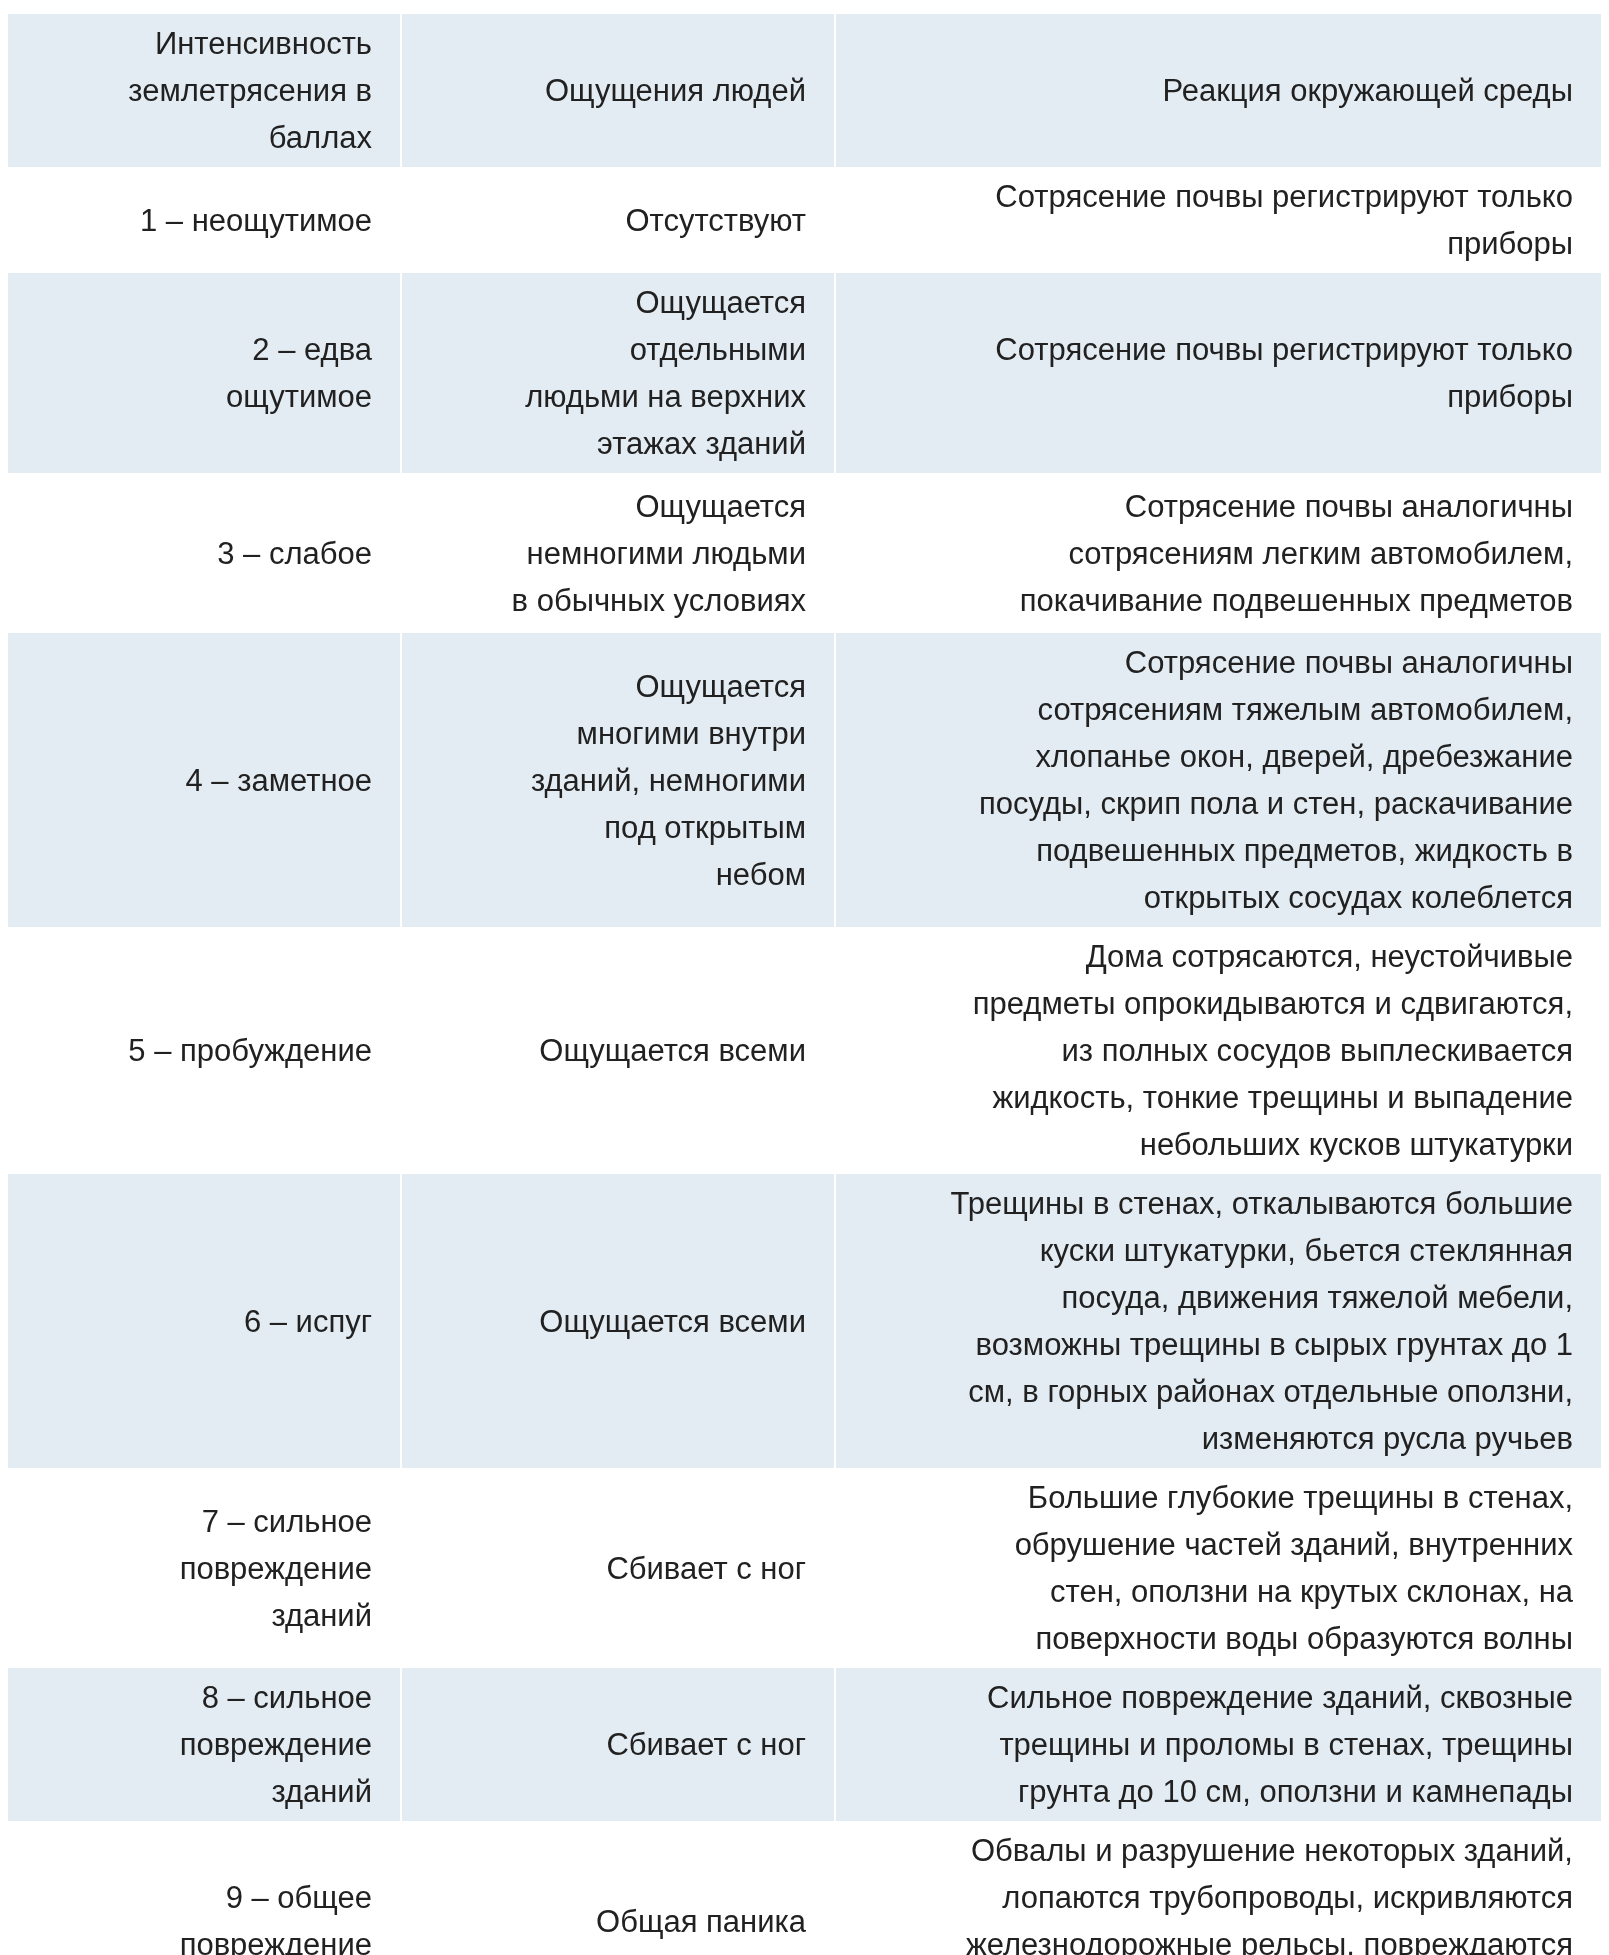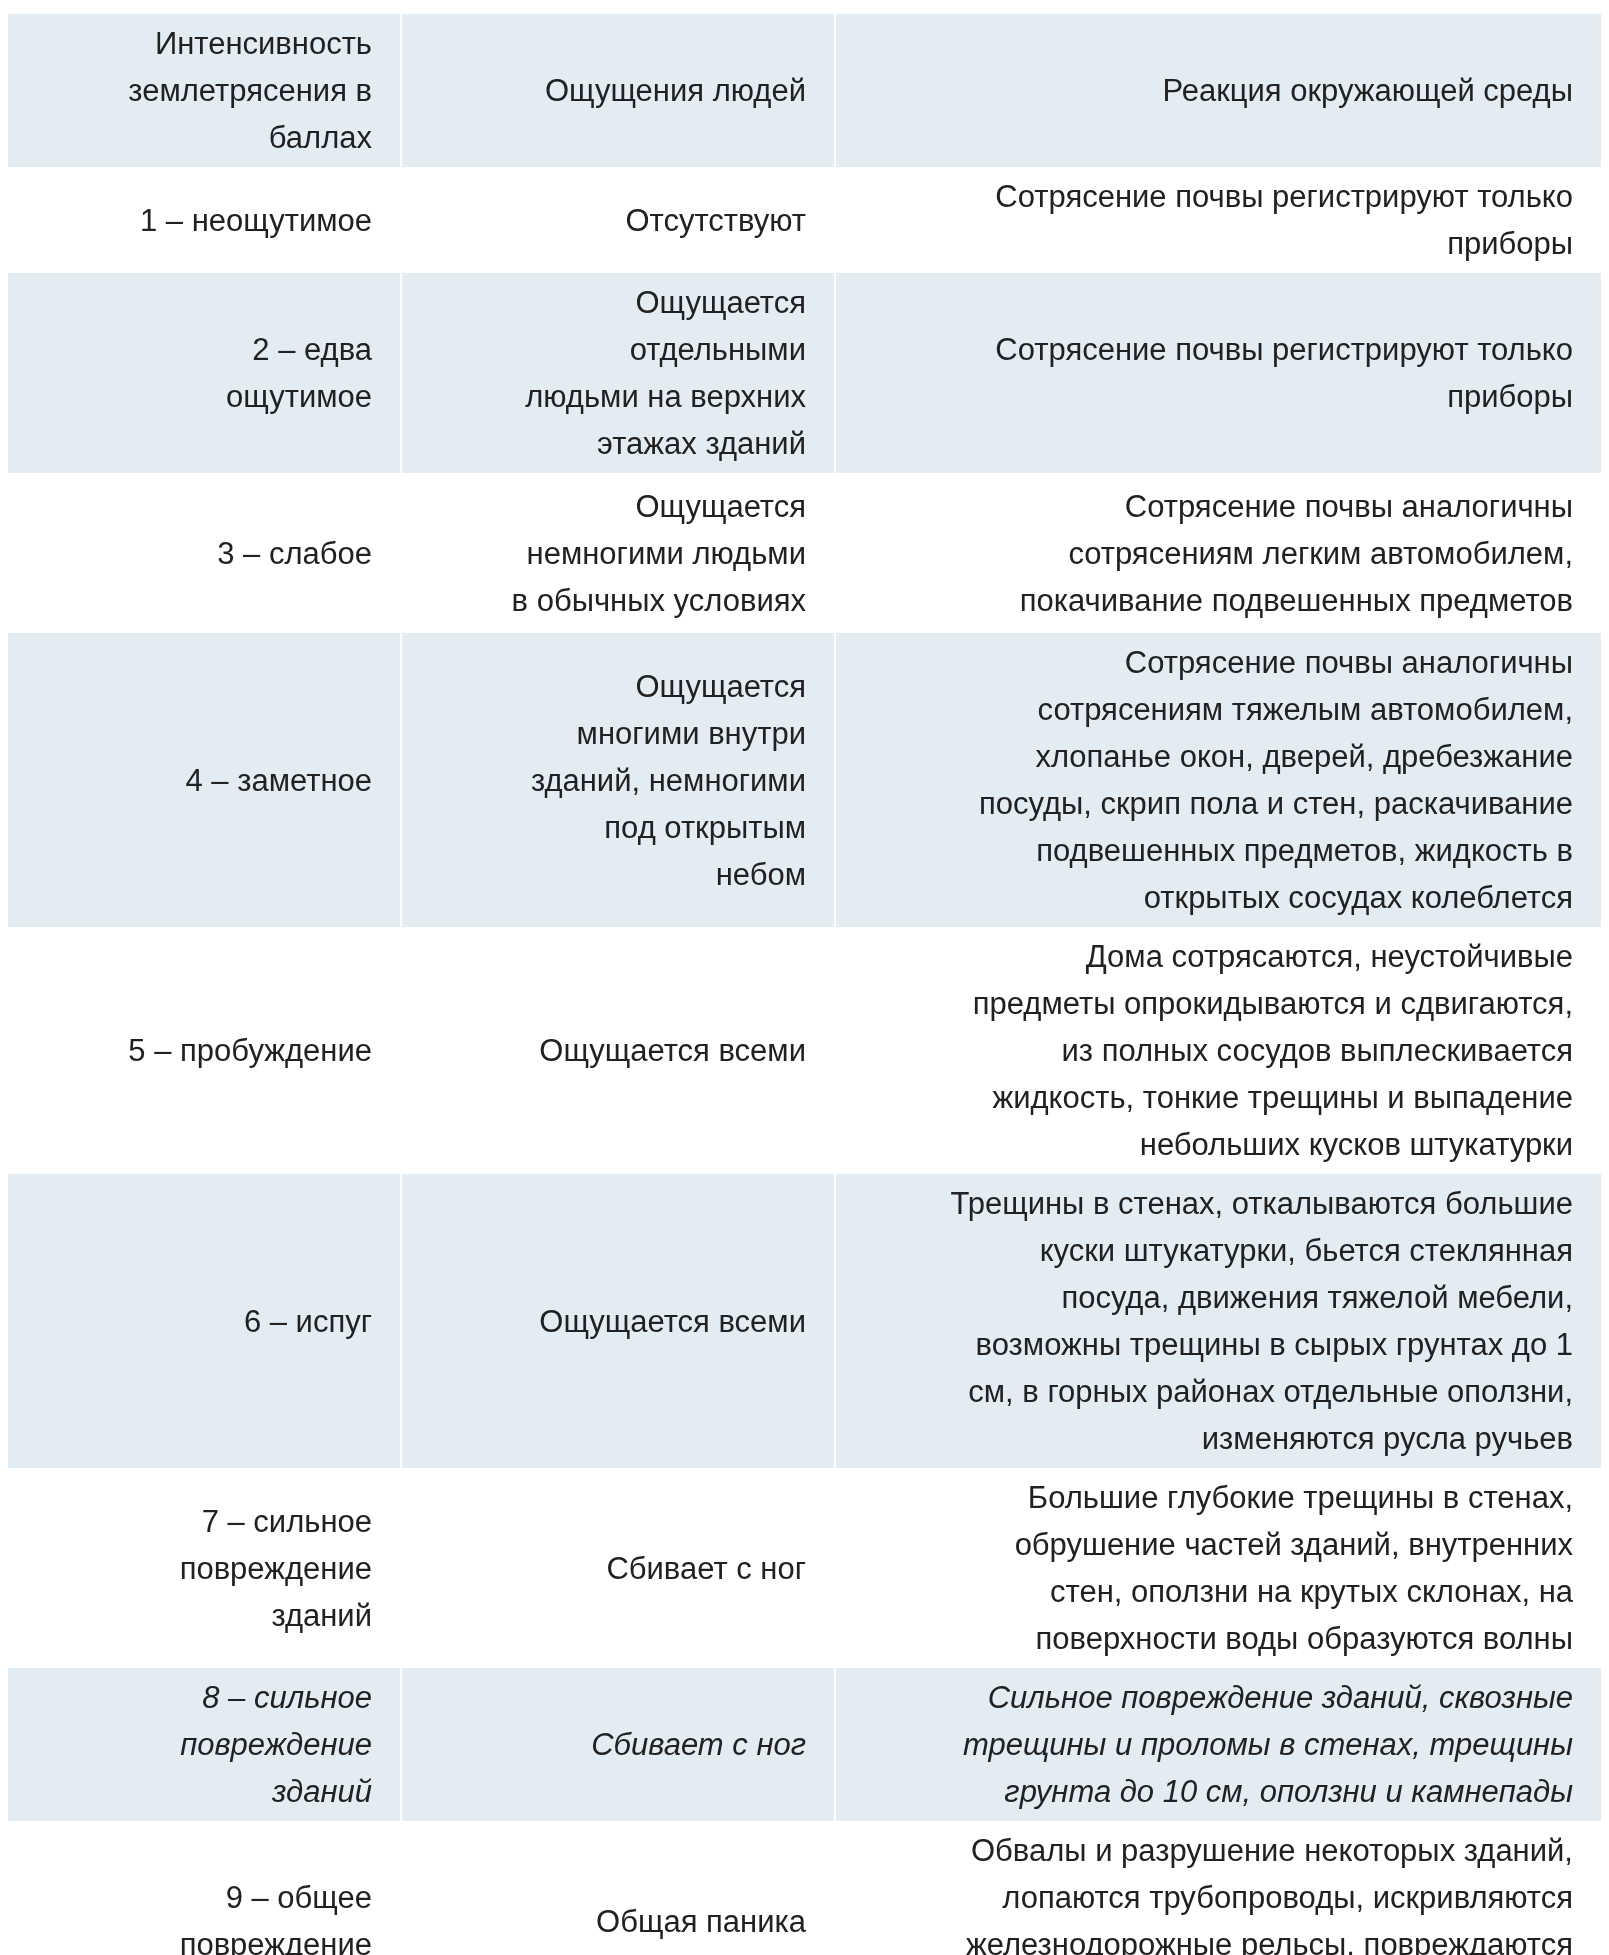--- a/index.html
+++ b/index.html
@@ -115,21 +115,21 @@
         <tr style="height: 194px;">
           <td class="c0">7 – сильное
 повреждение
 зданий</td>
           <td class="c1">Сбивает с ног</td>
           <td class="c2">Большие глубокие трещины в стенах,
 обрушение частей зданий, внутренних
 стен, оползни на крутых склонах, на
 поверхности воды образуются волны</td>
         </tr>
-        <tr class="shaded" style="height: 144px; font-style: italic;">
+        <tr class="shaded" style="height: 144px;">
           <td class="c0">8 – сильное
 повреждение
 зданий</td>
           <td class="c1">Сбивает с ног</td>
           <td class="c2">Сильное повреждение зданий, сквозные
 трещины и проломы в стенах, трещины
 грунта до 10 см, оползни и камнепады</td>
         </tr>
         <tr style="height: 186px;">
           <td class="c0">9 – общее

